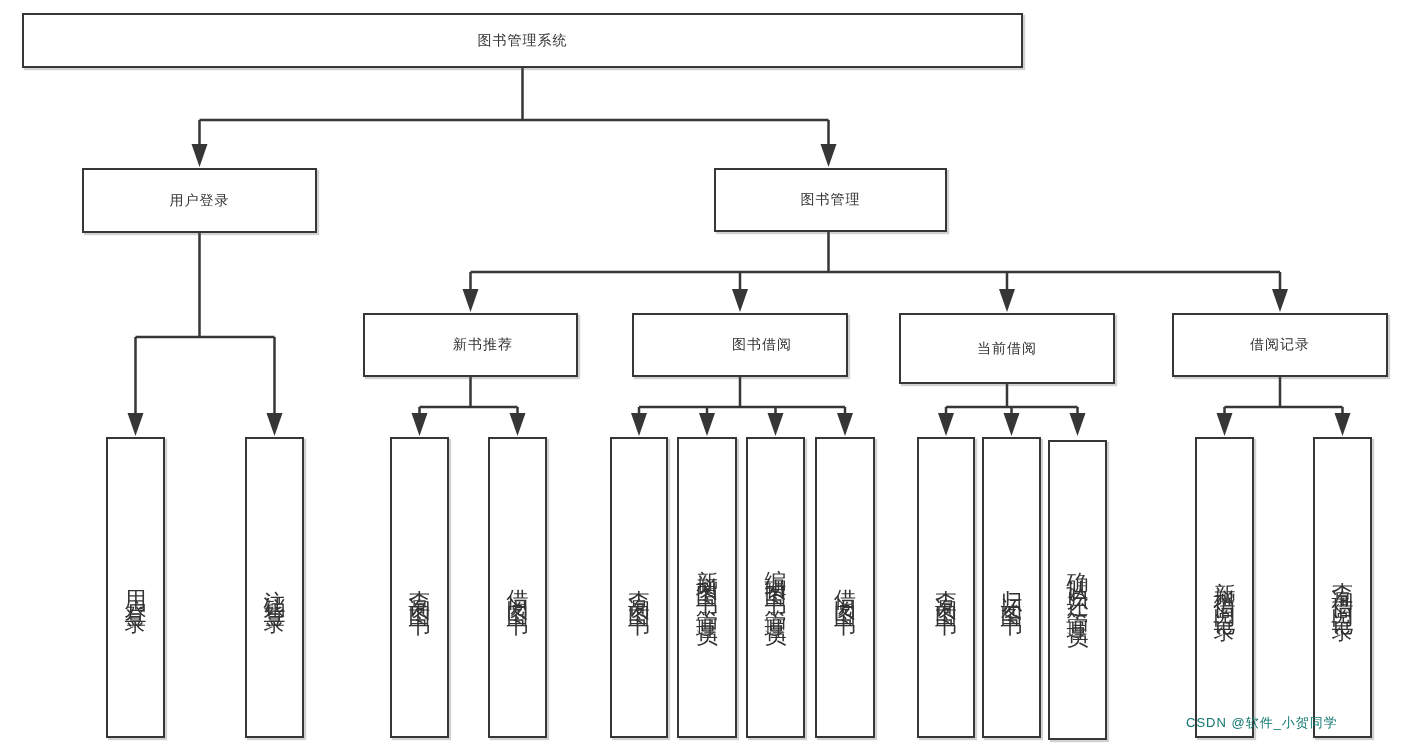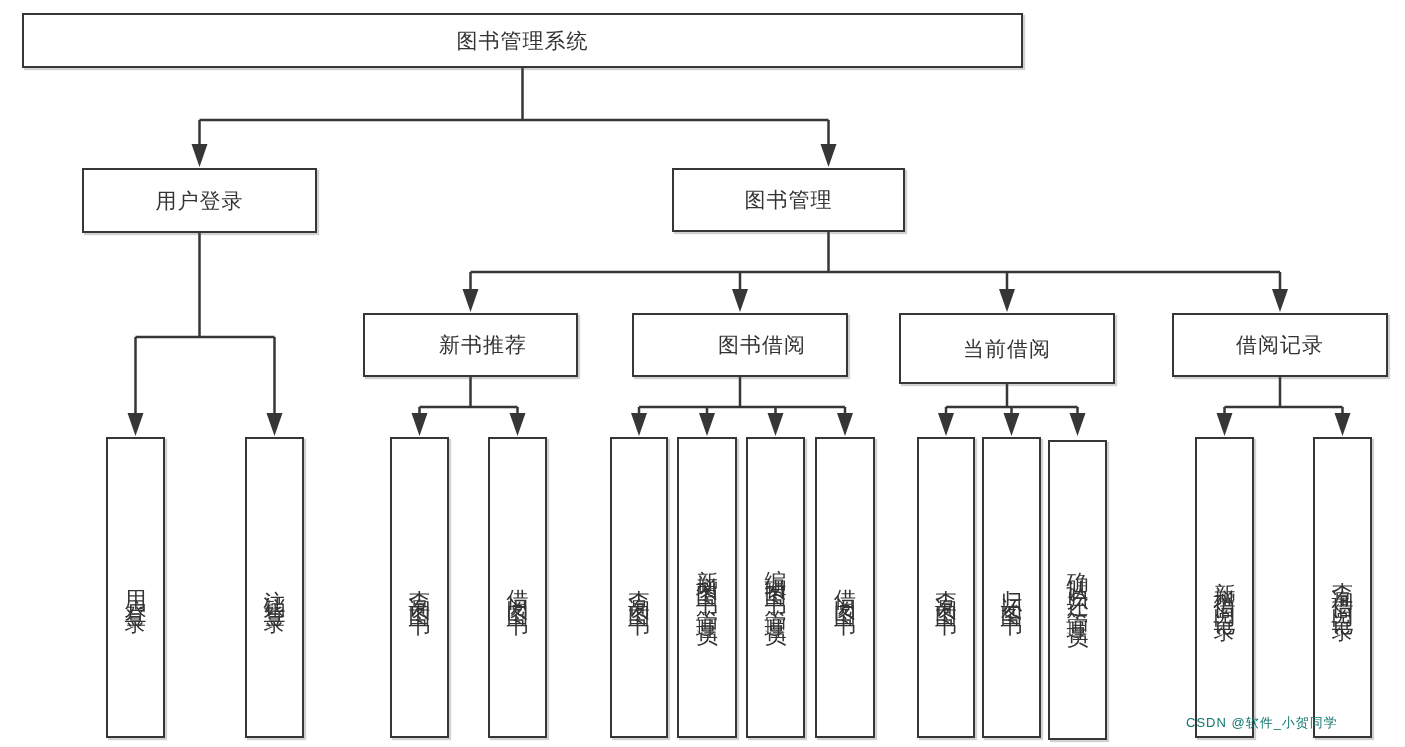--- a/index.html
+++ b/index.html
@@ -7,21 +7,21 @@
     position:relative;width:1405px;height:747px;background:#ffffff;
     font-family:"Liberation Sans","DejaVu Sans",sans-serif;overflow:hidden;
   }
   .wires{position:absolute;left:0;top:0;width:1405px;height:747px;}
   .node{
     position:absolute;box-sizing:border-box;
     border:2px solid #363636;background:#ffffff;color:#333333;
     display:flex;align-items:center;justify-content:center;
     box-shadow:2px 2px 1px rgba(90,90,90,0.28);
   }
-  .box-h{font-size:21px;letter-spacing:1px;white-space:nowrap;text-align:right;}
+  .box-h{font-size:14px;letter-spacing:1px;white-space:nowrap;text-align:right;}
   .box-v span{
     writing-mode:vertical-rl;text-orientation:mixed;
     font-size:22px;letter-spacing:8px;line-height:1;
   }
   .watermark{
     position:absolute;left:1186px;top:714px;width:215px;
     font-size:13px;color:#0f766e;letter-spacing:1px;white-space:nowrap;
     z-index:5;
   }
 </style>
@@ -73,21 +73,21 @@
     </g>
   </svg>
 
   <div class="node box-h" style="left:22px;top:13px;width:1001px;height:55px;">
     <span>图书管理系统</span>
   </div>
 
   <div class="node box-h" style="left:82px;top:168px;width:235px;height:65px;">
     <span>用户登录</span>
   </div>
-  <div class="node box-h" style="left:672px;top:168px;width:233px;height:64px;">
+  <div class="node box-h" style="left:714px;top:168px;width:233px;height:64px;">
     <span>图书管理</span>
   </div>
 
   <div class="node box-h" style="left:363px;top:313px;width:215px;height:64px;padding-left:25px;">
     <span>新书推荐</span>
   </div>
   <div class="node box-h" style="left:632px;top:313px;width:216px;height:64px;padding-left:44px;">
     <span>图书借阅</span>
   </div>
   <div class="node box-h" style="left:899px;top:313px;width:216px;height:71px;">

